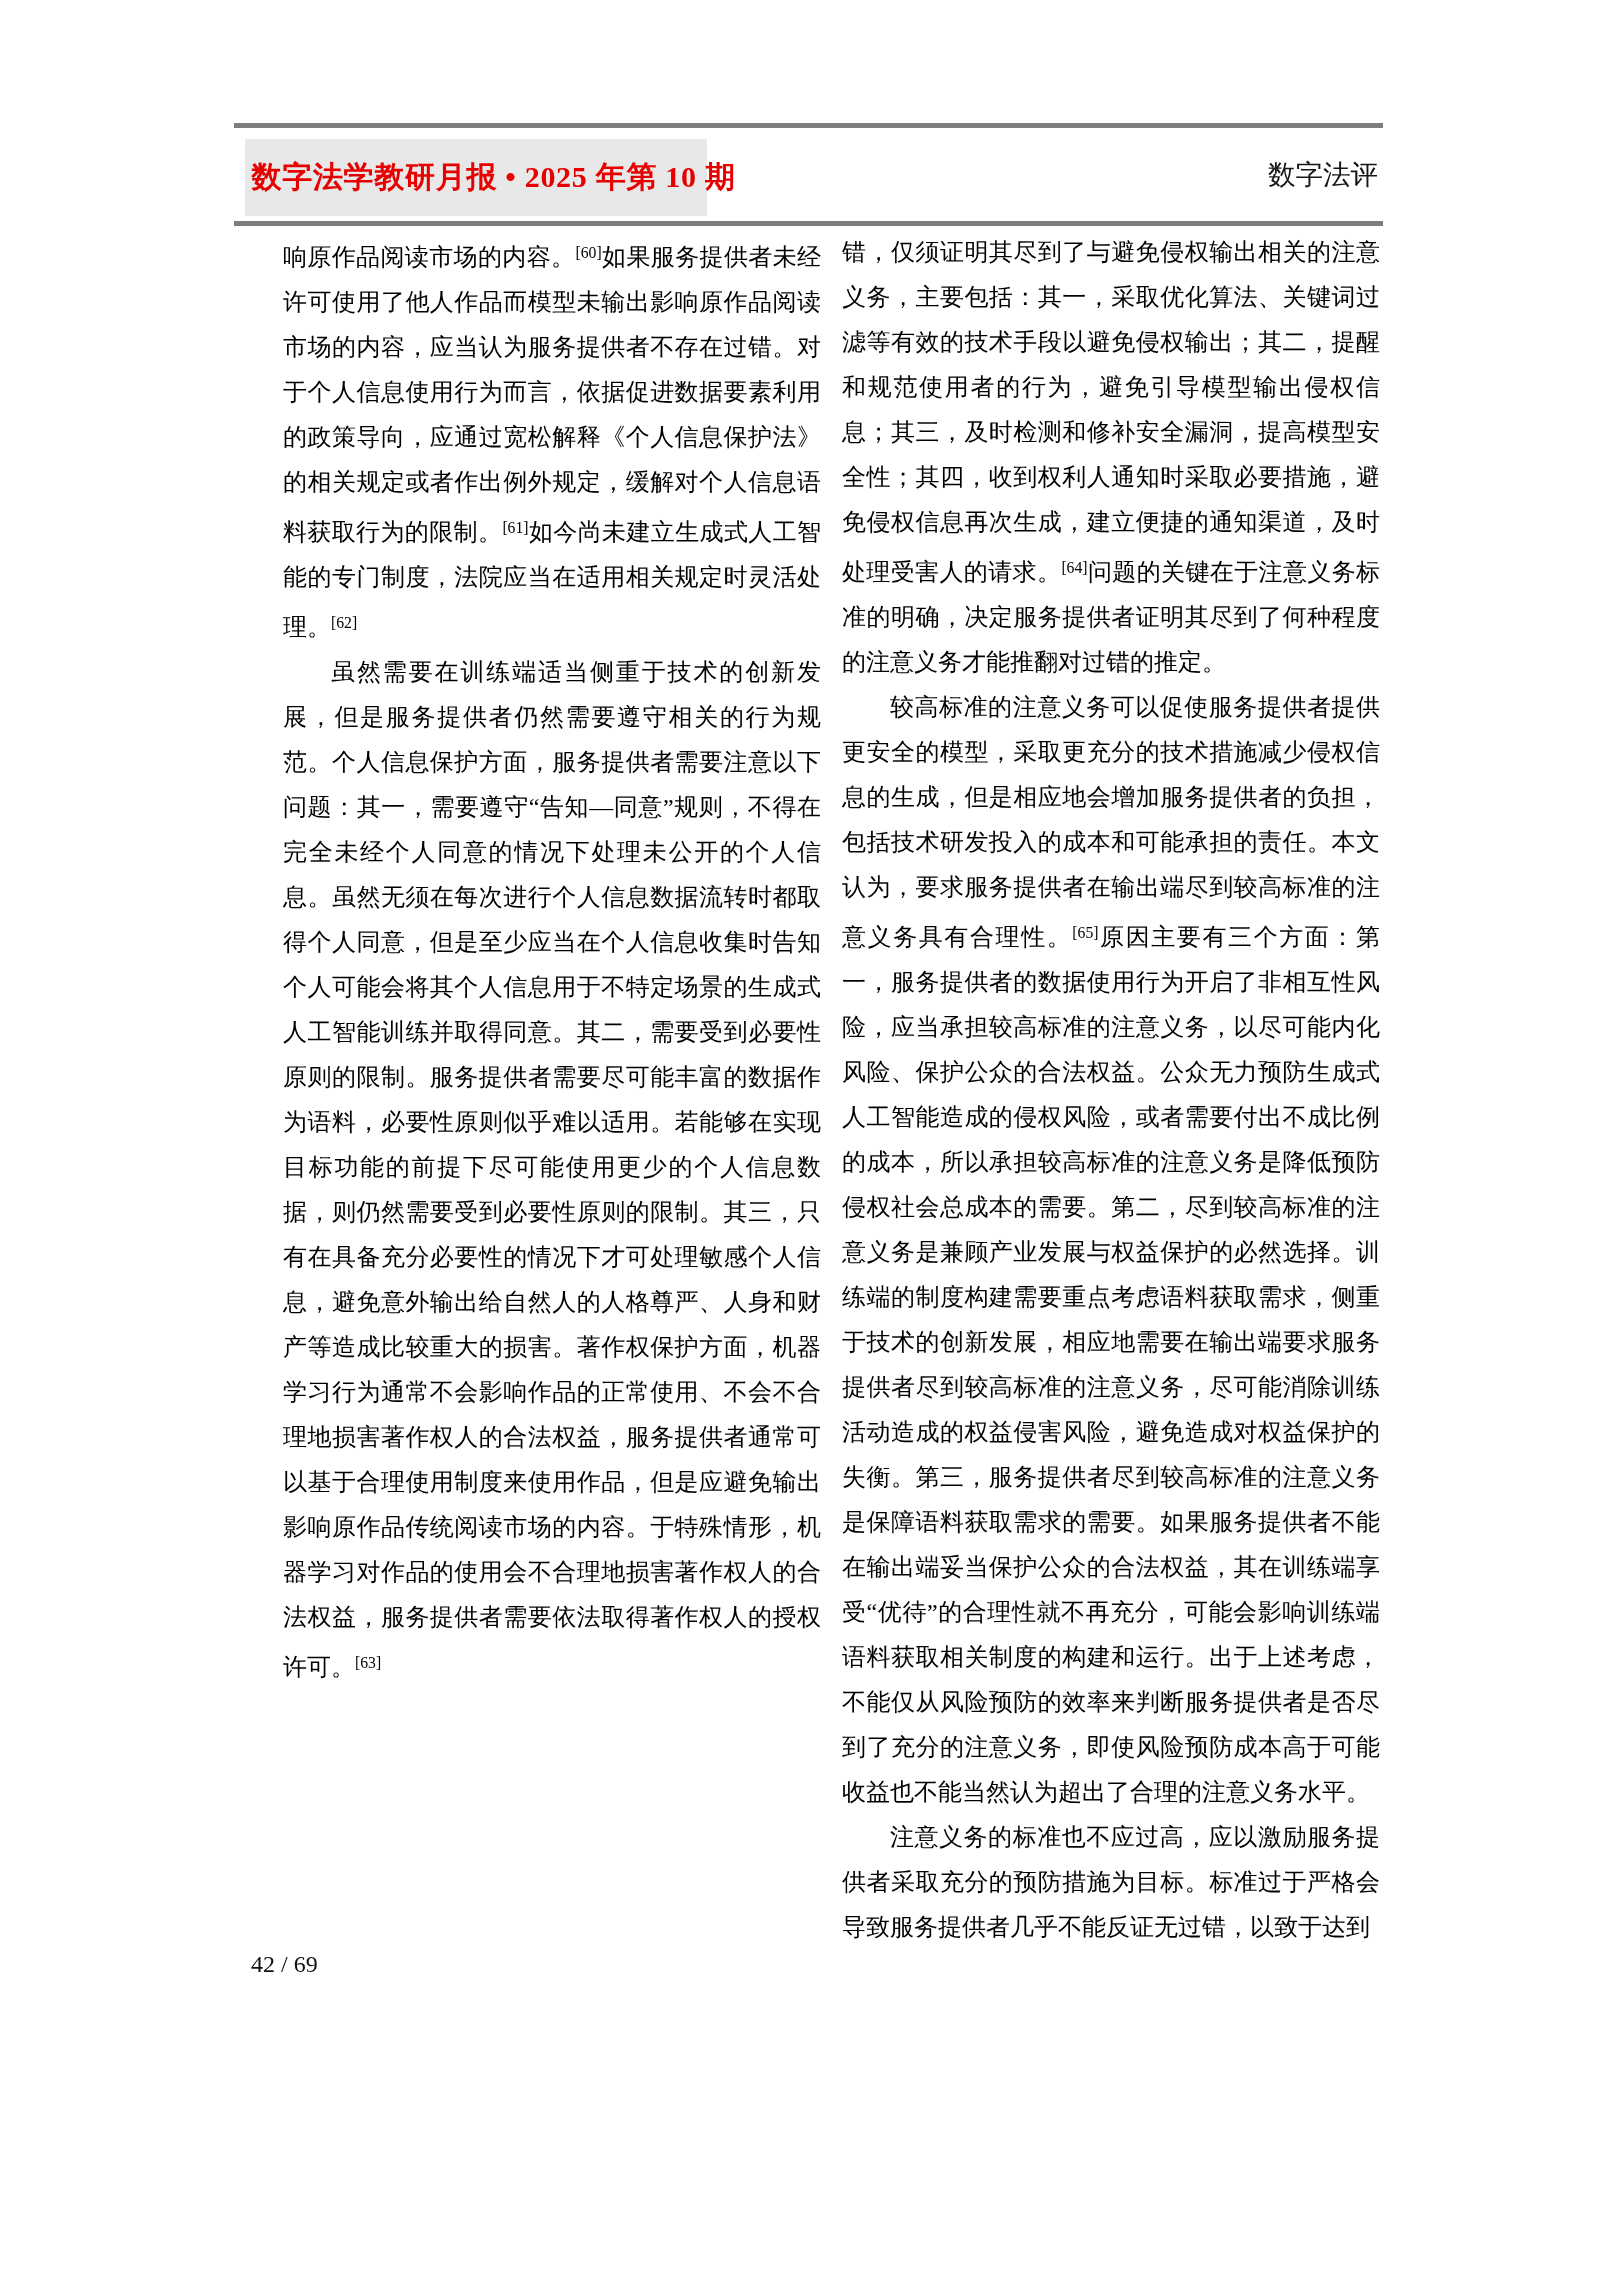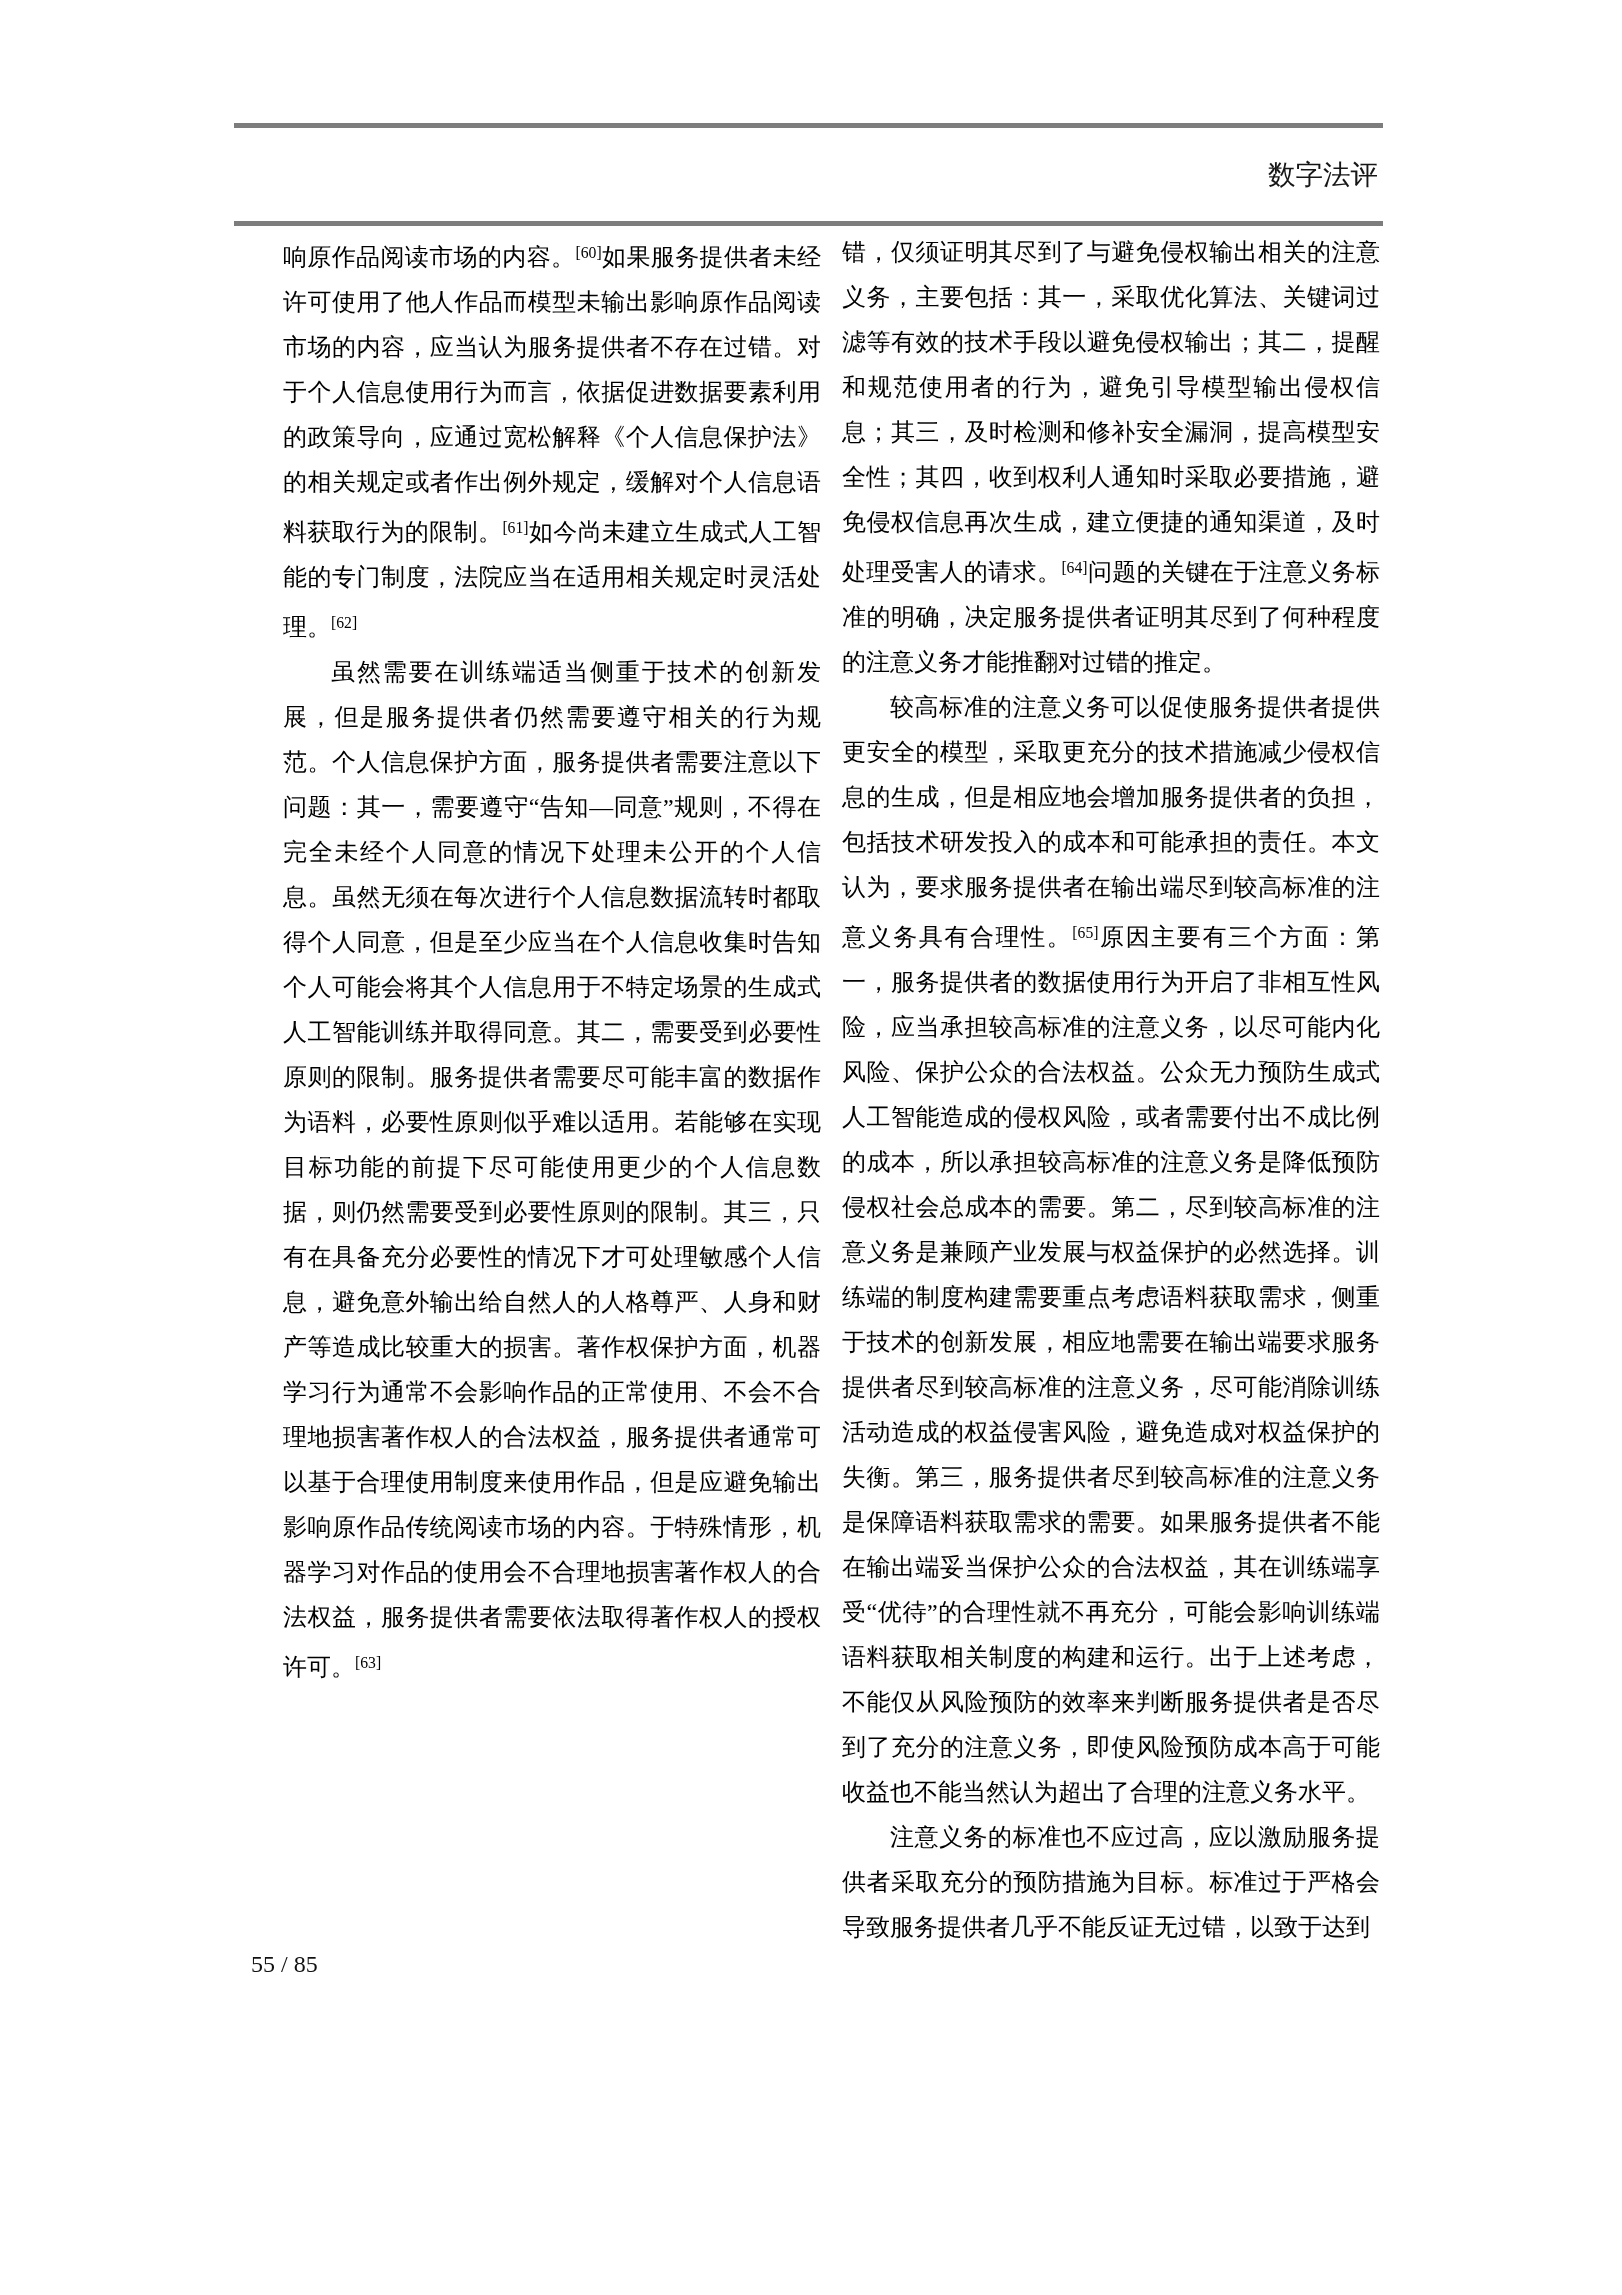--- a/index.html
+++ b/index.html
@@ -57,32 +57,35 @@
     font-size:24px;color:#111111;
   }
 </style>
 </head>
 <body>
 
 <div class="page">
 
   <div class="rule rule-top"></div>
 
+  <div class="title-box">
+    <span class="journal-title">数字法学教研月报 • 2025 年第 10 期</span>
+  </div>
 
   <span class="header-label">数字法评</span>
 
   <div class="rule rule-bottom"></div>
 
   <div class="col col-left">
       <p><span>响原作品阅读市场的内容。</span><span class="fnref">[60]</span><span>如果服务提供者未经许可使用了他人作品而模型未输出影响原作品阅读市场的内容，应当认为服务提供者不存在过错。对于个人信息使用行为而言，依据促进数据要素利用的政策导向，应通过宽松解释《个人信息保护法》的相关规定或者作出例外规定，缓解对个人信息语料获取行为的限制。</span><span class="fnref">[61]</span><span>如今尚未建立生成式人工智能的专门制度，法院应当在适用相关规定时灵活处理。</span><span class="fnref">[62]</span></p>
       <p class="indent"><span>虽然需要在训练端适当侧重于技术的创新发展，但是服务提供者仍然需要遵守相关的行为规范。个人信息保护方面，服务提供者需要注意以下问题：其一，需要遵守“告知—同意”规则，不得在完全未经个人同意的情况下处理未公开的个人信息。虽然无须在每次进行个人信息数据流转时都取得个人同意，但是至少应当在个人信息收集时告知个人可能会将其个人信息用于不特定场景的生成式人工智能训练并取得同意。其二，需要受到必要性原则的限制。服务提供者需要尽可能丰富的数据作为语料，必要性原则似乎难以适用。若能够在实现目标功能的前提下尽可能使用更少的个人信息数据，则仍然需要受到必要性原则的限制。其三，只有在具备充分必要性的情况下才可处理敏感个人信息，避免意外输出给自然人的人格尊严、人身和财产等造成比较重大的损害。著作权保护方面，机器学习行为通常不会影响作品的正常使用、不会不合理地损害著作权人的合法权益，服务提供者通常可以基于合理使用制度来使用作品，但是应避免输出影响原作品传统阅读市场的内容。于特殊情形，机器学习对作品的使用会不合理地损害著作权人的合法权益，服务提供者需要依法取得著作权人的授权许可。</span><span class="fnref">[63]</span></p>
     </div>
 
   <div class="col col-right">
       <p><span>错，仅须证明其尽到了与避免侵权输出相关的注意义务，主要包括：其一，采取优化算法、关键词过滤等有效的技术手段以避免侵权输出；其二，提醒和规范使用者的行为，避免引导模型输出侵权信息；其三，及时检测和修补安全漏洞，提高模型安全性；其四，收到权利人通知时采取必要措施，避免侵权信息再次生成，建立便捷的通知渠道，及时处理受害人的请求。</span><span class="fnref">[64]</span><span>问题的关键在于注意义务标准的明确，决定服务提供者证明其尽到了何种程度的注意义务才能推翻对过错的推定。</span></p>
       <p class="indent"><span>较高标准的注意义务可以促使服务提供者提供更安全的模型，采取更充分的技术措施减少侵权信息的生成，但是相应地会增加服务提供者的负担，包括技术研发投入的成本和可能承担的责任。本文认为，要求服务提供者在输出端尽到较高标准的注意义务具有合理性。</span><span class="fnref">[65]</span><span>原因主要有三个方面：第一，服务提供者的数据使用行为开启了非相互性风险，应当承担较高标准的注意义务，以尽可能内化风险、保护公众的合法权益。公众无力预防生成式人工智能造成的侵权风险，或者需要付出不成比例的成本，所以承担较高标准的注意义务是降低预防侵权社会总成本的需要。第二，尽到较高标准的注意义务是兼顾产业发展与权益保护的必然选择。训练端的制度构建需要重点考虑语料获取需求，侧重于技术的创新发展，相应地需要在输出端要求服务提供者尽到较高标准的注意义务，尽可能消除训练活动造成的权益侵害风险，避免造成对权益保护的失衡。第三，服务提供者尽到较高标准的注意义务是保障语料获取需求的需要。如果服务提供者不能在输出端妥当保护公众的合法权益，其在训练端享受“优待”的合理性就不再充分，可能会影响训练端语料获取相关制度的构建和运行。出于上述考虑，不能仅从风险预防的效率来判断服务提供者是否尽到了充分的注意义务，即使风险预防成本高于可能收益也不能当然认为超出了合理的注意义务水平。</span></p>
       <p class="indent"><span>注意义务的标准也不应过高，应以激励服务提供者采取充分的预防措施为目标。标准过于严格会导致服务提供者几乎不能反证无过错，以致于达到</span></p>
     </div>
 
-  <div class="footer">55 / 85</div>
+  <div class="footer">42 / 69</div>
 
 </div>
 
 
 </body></html>

